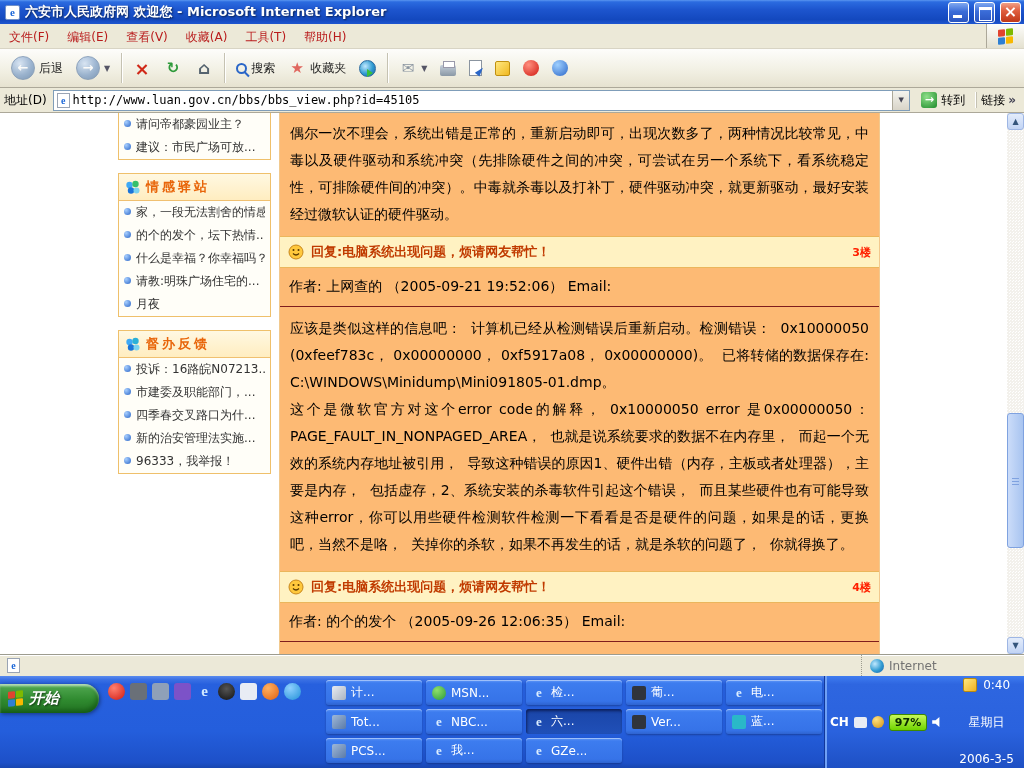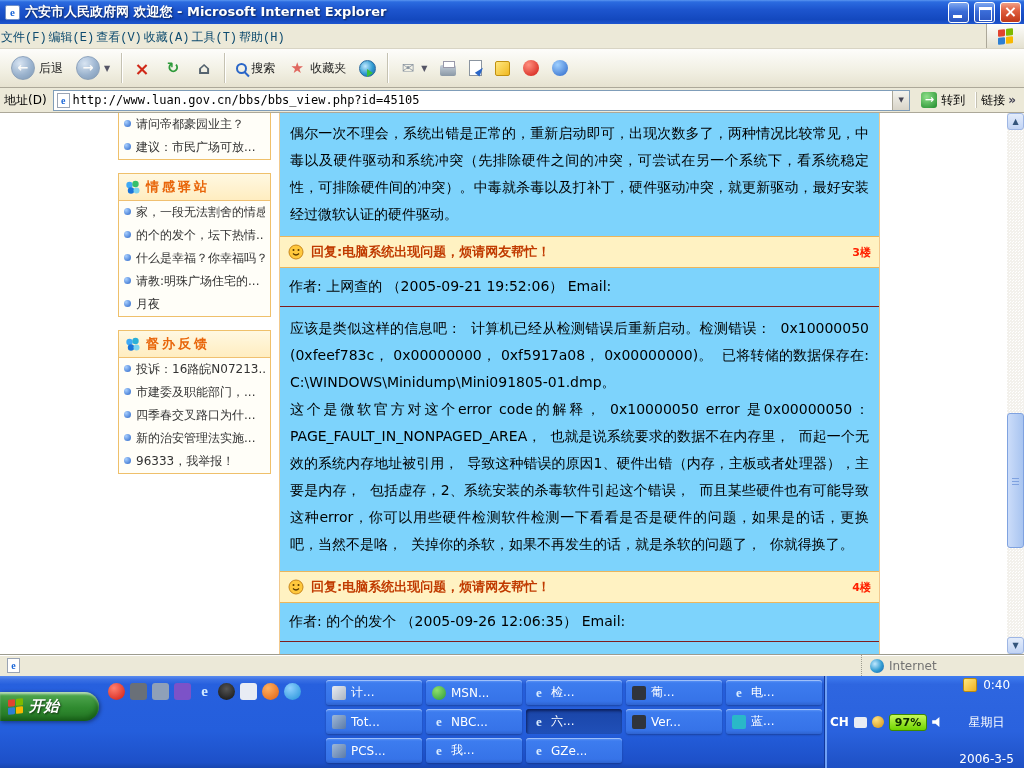--- a/index.html
+++ b/index.html
@@ -21,21 +21,21 @@
   .tb-btn { width:21px; height:21px; border:1px solid #fff; border-radius:3px; position:relative; flex:none;
     background:linear-gradient(180deg,#7FA8F0 0%,#3A6CD8 45%,#2A55C0 100%); }
   .tb-btn.min::before { content:""; position:absolute; left:4px; bottom:4px; width:9px; height:3px; background:#fff; }
   .tb-btn.max::before { content:""; position:absolute; left:4px; top:4px; width:11px; height:10px;
     border:1px solid #fff; border-top-width:3px; }
   .tb-btn.close { background:linear-gradient(180deg,#F0A088 0%,#E06040 40%,#C03818 100%); }
   .tb-btn.close::before { content:"×"; position:absolute; left:0; top:0; width:100%; height:100%;
     color:#fff; font-size:16px; font-weight:bold; line-height:18px; text-align:center; }
 
   .menubar { height:25px; background:#ECE9D8; border-bottom:1px solid #D8D4C4; display:flex; align-items:stretch; font-size:12px; }
-  .menu-item { padding:5px 1px; color:#0c4a6e;font-family:Liberation Mono, monospace; }
+  .menu-item { padding:5px 9px; color:#b91c1c; }
   .menu-spacer { flex:1; }
   .menu-logo { width:38px; border-left:1px solid #ACA899; background:linear-gradient(180deg,#FDFDFB,#E4E1D0);
     display:flex; align-items:center; justify-content:center; }
 
   .flag { display:grid; grid-template-columns:7px 7px; grid-template-rows:7px 7px; gap:1px; transform:skewY(-6deg); }
   .flag i { display:block; border-radius:1px; }
   .flag .f1{background:#E1432F;} .flag .f2{background:#7EB900;} .flag .f3{background:#2E7FD3;} .flag .f4{background:#F8B800;}
 
   .toolbar { height:39px; background:linear-gradient(180deg,#FDFDFB 0%,#F1EFE2 60%,#E6E2D0 100%);
     border-bottom:1px solid #ACA899; display:flex; align-items:center; padding:0 6px; gap:3px; font-size:12px; }
@@ -91,21 +91,21 @@
   .side-box { border:1px solid #EFC06B; background:#FFFEF8; margin-bottom:13px; }
   .side-box.cut { border-top:none; }
   .side-header { display:flex; align-items:center; gap:6px; padding:4px 6px; border-bottom:1px solid #F0C070;
     background:linear-gradient(180deg,#FFF8E2 0%,#FFEDC0 100%); color:#E8650A; font-weight:bold; letter-spacing:3px; font-size:13px; }
   .side-item { display:flex; align-items:flex-start; gap:5px; padding:3px 5px; color:#333; }
   .bullet { width:7px; height:7px; border-radius:50%; margin-top:4px; flex:none;
     background:radial-gradient(circle at 30% 30%,#A8CFFF,#2A66C8); }
   .side-text { white-space:nowrap; overflow:hidden; }
 
   .main { position:absolute; left:279px; top:0; width:601px; border-left:1px solid #F2C98E; border-right:1px solid #F2C98E;
-    border-bottom:1px solid #F2C98E; background:#7dd3fc; padding-bottom:10px; }
+    border-bottom:1px solid #F2C98E; background:#fdba74; padding-bottom:10px; }
   .intro { padding:7px 10px 3px; font-size:14px; line-height:27px; color:#000; text-align:justify; }
   .reply-header { display:flex; align-items:center; gap:7px; height:32px; padding:0 8px; margin-top:5px;
     background:#FFF2C2; border-top:1px solid #EBB65C; border-bottom:1px solid #EBB65C; }
   .reply-title { flex:1; color:#C03A00; font-weight:bold; font-size:13px; white-space:nowrap; overflow:hidden; }
   .reply-floor { color:#FF2000; font-weight:bold; font-size:11px; }
   .author-line { padding:10px 9px; font-size:14px; color:#000; border-bottom:1px solid #7f1d1d; }
   .reply-content { padding:8px 10px; font-size:14px; line-height:27px; color:#000; white-space:pre-wrap; text-align:justify; }
 
   
   .scrollbar { position:absolute; right:0; top:0; bottom:0; width:17px; background:#F3F1EC;
@@ -124,21 +124,21 @@
     display:flex; align-items:center; font-size:12px; color:#737373; padding:0 3px; }
   .status-doc { width:13px; height:15px; background:#fff; border:1px solid #9AA4B4; position:relative; margin:0 4px; flex:none; }
   .status-doc::before { content:"e"; position:absolute; width:100%; text-align:center; top:1px; font:bold 10px "Liberation Serif",serif; color:#1A66D8; }
   .status-spacer { flex:1; }
   .status-zone { width:160px; display:flex; align-items:center; gap:5px; border-left:1px dotted #9D9C8F; padding-left:8px; align-self:stretch; }
   .zone-globe { width:14px; height:14px; border-radius:50%; background:radial-gradient(circle at 35% 35%,#BFE8FF,#2F9AD0 55%,#1A5AA8); flex:none; }
 
   
   .taskbar { position:absolute; left:0; right:0; bottom:0; height:92px;
     background:linear-gradient(180deg,#5A8BEE 0%,#3A70E4 4%,#2760DE 9%,#245EDC 60%,#1D50C8 94%,#1846B0 100%); }
-  .start-btn { position:absolute; left:0; top:16px; height:29px; width:99px; border-radius:0 15px 15px 0;
+  .start-btn { position:absolute; left:0; top:8px; height:29px; width:99px; border-radius:0 15px 15px 0;
     background:linear-gradient(180deg,#8CCB8C 0%,#4AA24A 14%,#2F8A2F 55%,#237523 100%);
     box-shadow:1px 1px 4px rgba(0,0,0,.45), inset 0 2px 2px rgba(255,255,255,.4), inset -2px -3px 5px rgba(0,50,0,.4);
     display:flex; align-items:center; gap:6px; padding:0 14px 0 8px; }
   .start-label { color:#fff; font-size:15px; font-weight:bold; font-style:italic; text-shadow:1px 1px 2px rgba(0,0,0,.6); }
   .quicklaunch { position:absolute; left:108px; top:7px; display:flex; gap:5px; align-items:center; }
   .ql { width:17px; height:17px; border-radius:3px; flex:none; }
   .ql.rnd { border-radius:50%; }
   .ql1{background:radial-gradient(circle at 35% 30%,#FF8070,#D01810);} .ql2{background:#6A7078;}
   .ql3{background:#8FA0B8;} .ql4{background:#7C52C8;}
   .ql5{background:transparent; color:#CFE8FF; font:bold 15px "Liberation Serif",serif; text-align:center; line-height:17px;}

